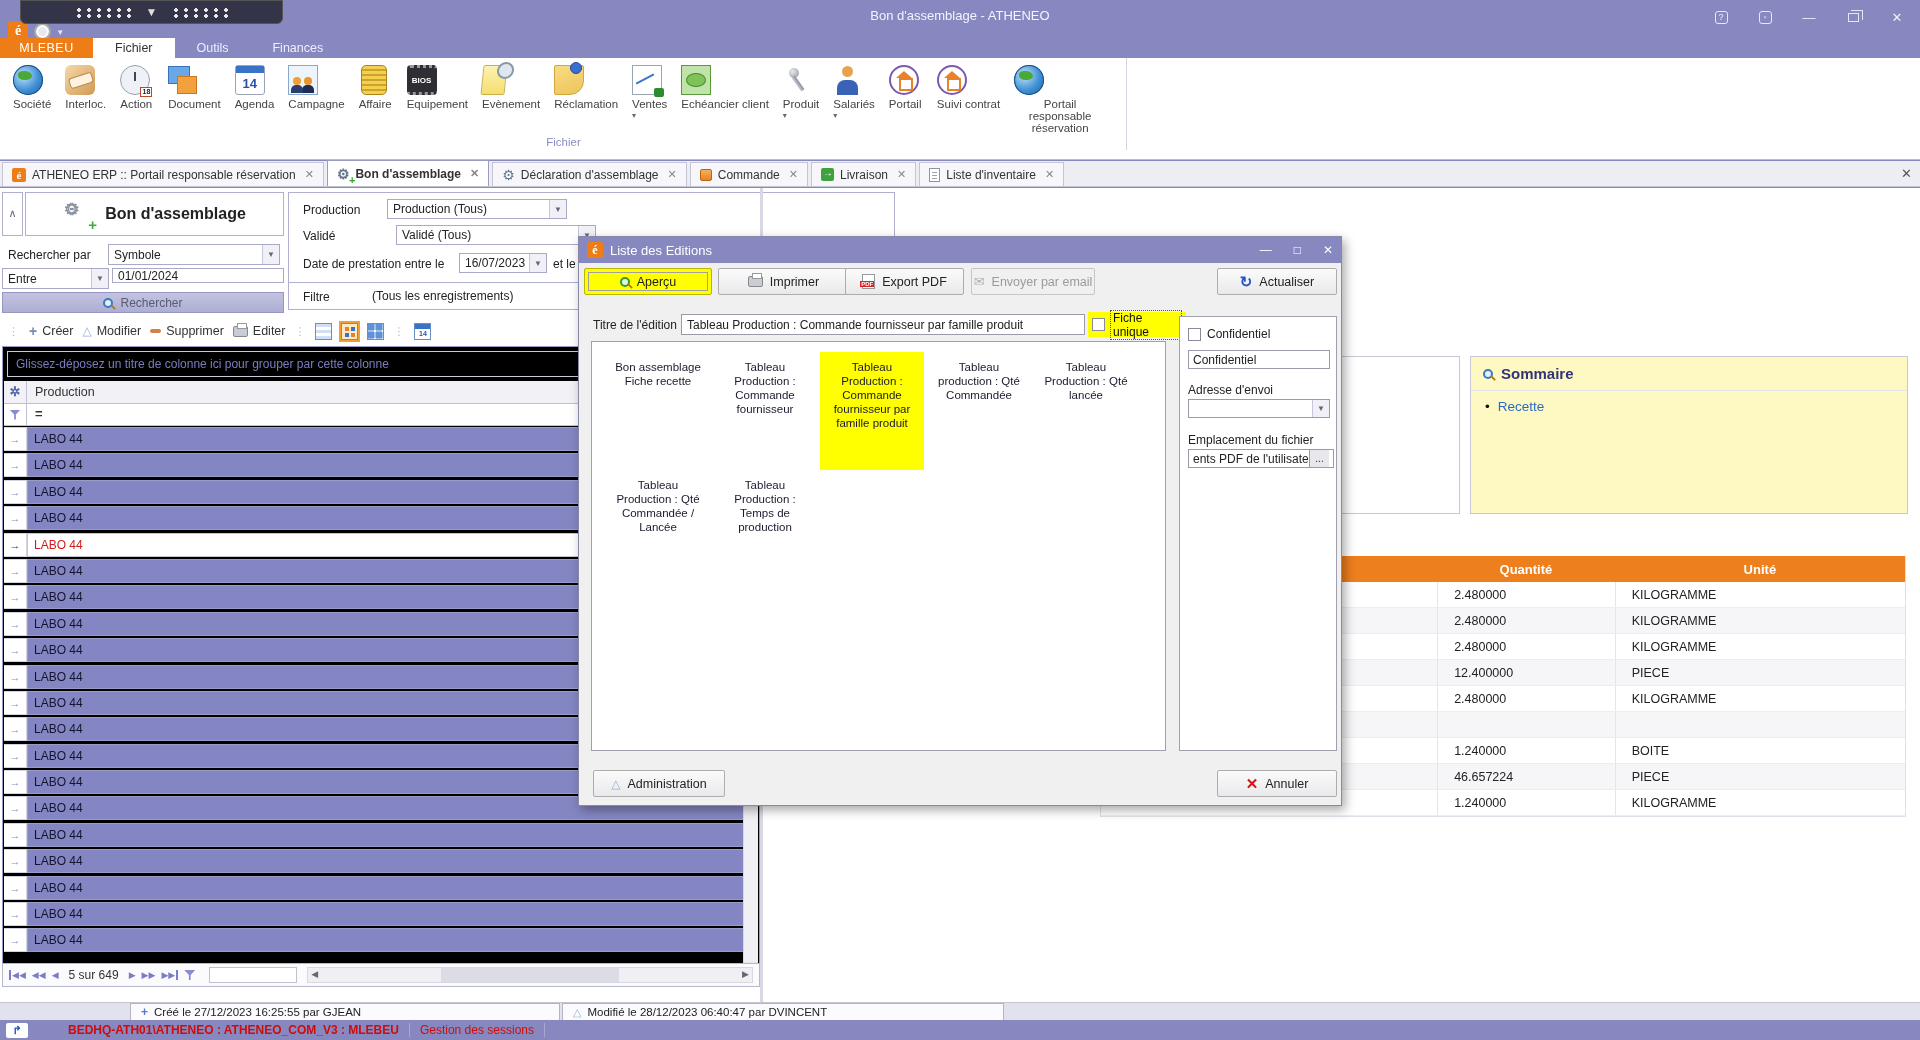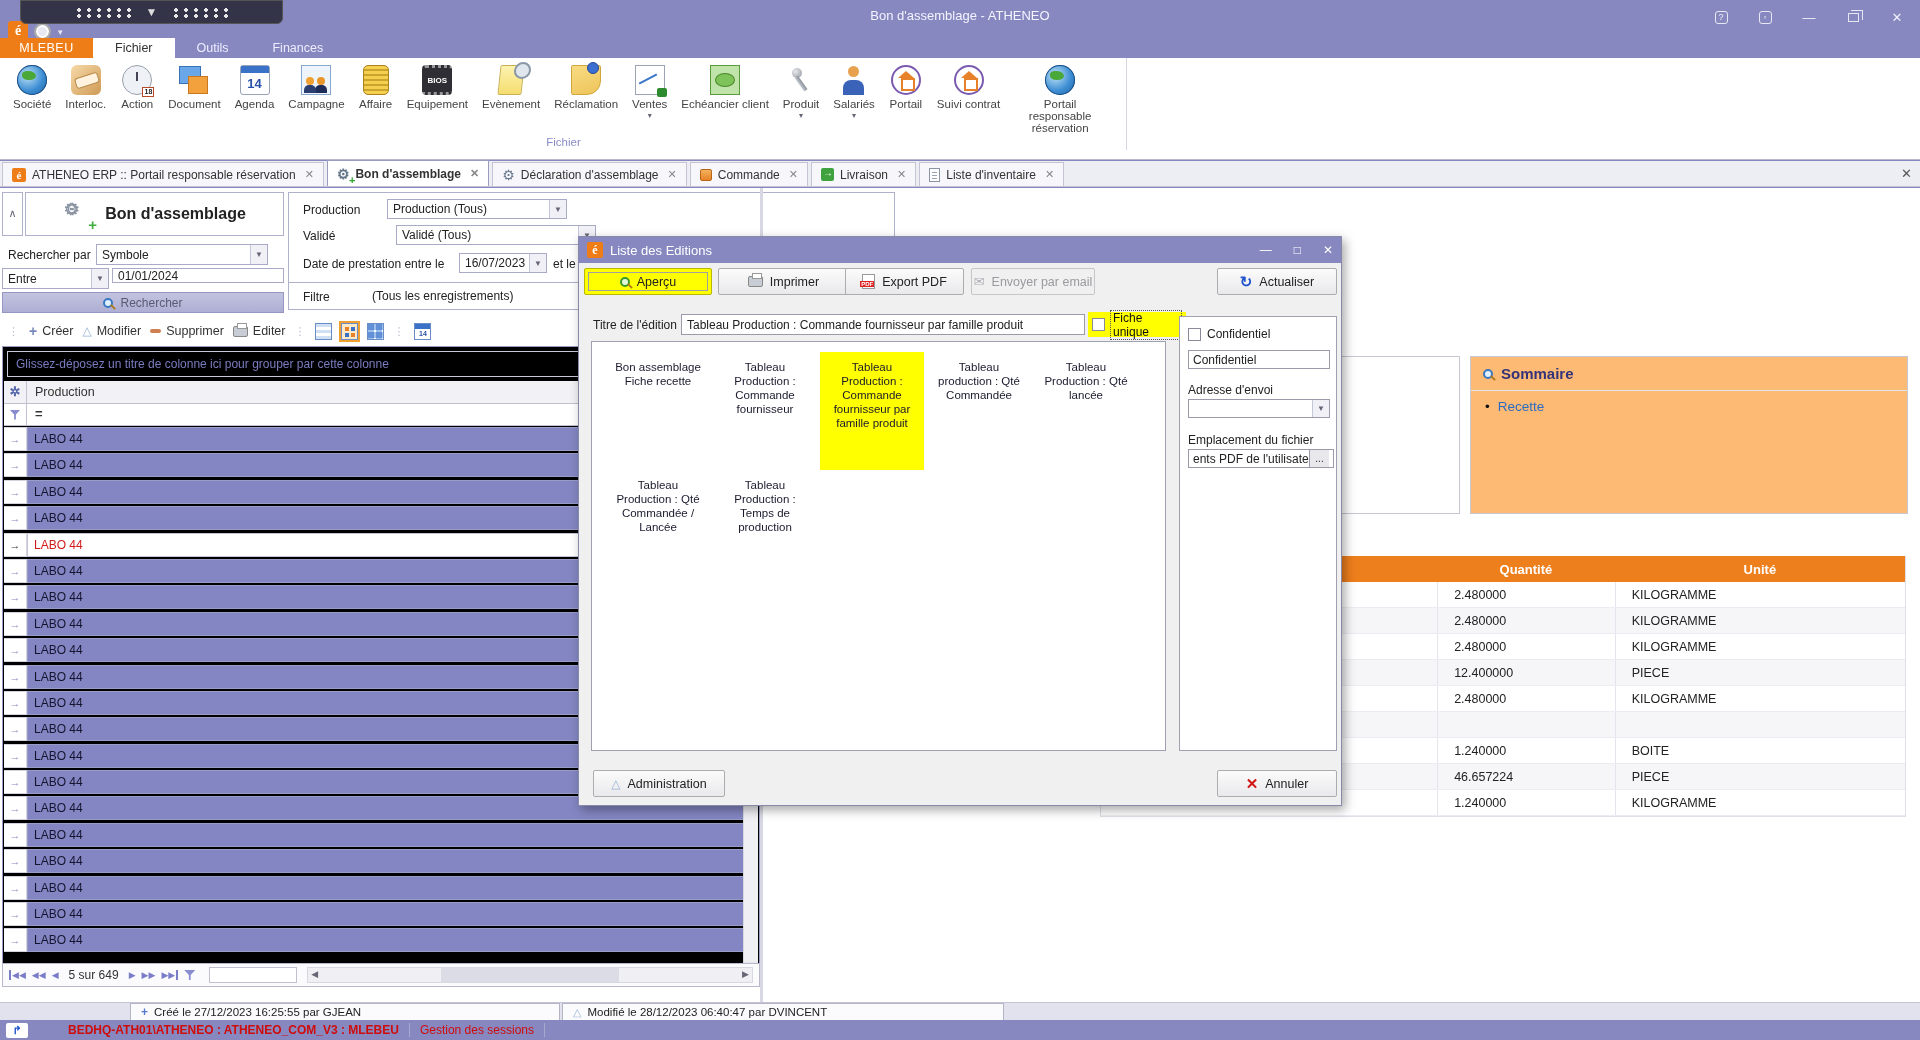--- a/index.html
+++ b/index.html
@@ -24,21 +24,21 @@
   
   #ribbontabs{position:absolute;left:0;top:38px;width:1920px;height:20px;background:#8688bf;display:flex;align-items:stretch}
   #apptab{width:93px;background:#ee7d17;color:#fff;font-size:12.5px;display:flex;align-items:center;justify-content:center;letter-spacing:.5px}
   .rtab{padding:0 22px;color:#eef;display:flex;align-items:center;font-size:12.5px}
   .rtab.active{background:#fff;color:#333}
 
   
   #ribbon{position:absolute;left:0;top:58px;width:1920px;height:102px;background:#fff;border-bottom:1px solid #b9bacd}
   #ribbon-group{position:absolute;left:0;top:0;width:1127px;height:92px;border-right:1px solid #d6d6e0}
   #ribbon-buttons{display:flex;align-items:flex-start;padding:5px 0 0 6px}
-  .ribbon-btn{display:flex;flex-direction:column;align-items:center;padding:2px 7px;min-width:48px}
+  .ribbon-btn{display:flex;flex-direction:column;align-items:flex-start;padding:2px 7px;min-width:48px}
   .rlabel{margin-top:3px;font-size:11.5px;color:#444;text-align:center;line-height:12px;max-width:92px}
   .rcaret{font-size:8px;color:#667;margin-top:1px}
   #ribbon-grouplabel{position:absolute;left:0;top:78px;width:1127px;text-align:center;font-size:11.5px;color:#8a8cc4}
 
   .ricon{width:30px;height:30px;position:relative;flex:none}
   .ri-globe{border-radius:50%;background:radial-gradient(circle at 35% 35%,#bfe3f7,#3f8fd4 55%,#1d5fa0);box-shadow:inset 0 0 0 1px #1a4d85}
   .ri-globe:after{content:"";position:absolute;left:5px;top:6px;width:14px;height:9px;background:#4aa838;border-radius:40% 60% 50% 50%}
   .ri-handshake{background:linear-gradient(135deg,#f7d9a8,#cf9a55);border-radius:6px}
   .ri-handshake:after{content:"";position:absolute;left:4px;top:10px;width:22px;height:9px;background:#fff3e0;transform:rotate(-18deg);border-radius:3px;border:1px solid #b88a4a}
   .ri-clock-calendar{background:#eef2f6;border:1px solid #98a0ac;border-radius:50%}
@@ -156,21 +156,21 @@
   #hscroll{flex:1;height:16px;background:#f0f0f4;border:1px solid #d8d8e0;position:relative;margin-left:4px}
   #hscroll .thumb{position:absolute;left:30%;width:40%;top:0;bottom:0;background:#dcdce6}
   #hscroll .ar{position:absolute;top:1px;font-size:9px;color:#667}
 
   
   #filter-panel{position:absolute;left:288px;top:4px;width:607px;height:116px;border:1px solid #aeb0cc;background:#fff}
   #filtre-box{position:absolute;left:288px;top:94px;width:607px;height:28px;border:1px solid #aeb0cc;background:#fff}
 
   
   #hidden-panel{position:absolute;left:1080px;top:168px;width:380px;height:158px;border:1px solid #c8c8d4;background:#fff}
-  #sommaire{position:absolute;left:1470px;top:168px;width:438px;height:158px;border:1px solid #c8c8d4;background:#fdba74}
+  #sommaire{position:absolute;left:1470px;top:168px;width:438px;height:158px;border:1px solid #c8c8d4;background:#fef9c3}
   #sommaire .hd{display:flex;align-items:center;gap:8px;padding:8px 12px;border-bottom:1px solid #e4e4ec}
   #sommaire .hd b{font-size:15px;color:#33337a}
   #sommaire .item{padding:8px 14px;font-size:13.5px;color:#2a6bc4}
   #sommaire .item:before{content:"•";color:#111;margin-right:8px}
 
   
   #dtable{position:absolute;left:1100px;top:368px;width:806px;border:1px solid #e0e0e8;border-top:none}
   #dtable .thead{display:flex;height:26px;background:#ee7f1d;color:#fff;font-size:13px;font-weight:bold}
   #dtable .thead span{display:flex;align-items:center;justify-content:center}
   .tc0{width:337px}.tc1{width:178px}.tc2{width:291px}
@@ -370,21 +370,21 @@
   </div>
 
   <div id="main">
 
     <div class="box" id="collapse-btn">∧</div>
     <div class="box" id="bon-header">
       <span class="gears"></span>
       <span id="bon-title">Bon d'assemblage</span>
     </div>
     <div class="lbl" style="left:8px;top:60px">Rechercher par</div>
-    <div class="field" style="left:96px;top:56px;width:172px;height:21px">
+    <div class="field" style="left:108px;top:56px;width:172px;height:21px">
       <span>Symbole</span>
         <span class="dd">▼</span>
     </div>
     <div class="field" style="left:2px;top:80px;width:107px;height:21px">
       <span>Entre</span>
         <span class="dd">▼</span>
     </div>
     <div class="field" style="left:112px;top:80px;width:172px;height:15px">
       <span>01/01/2024</span>
     </div>

